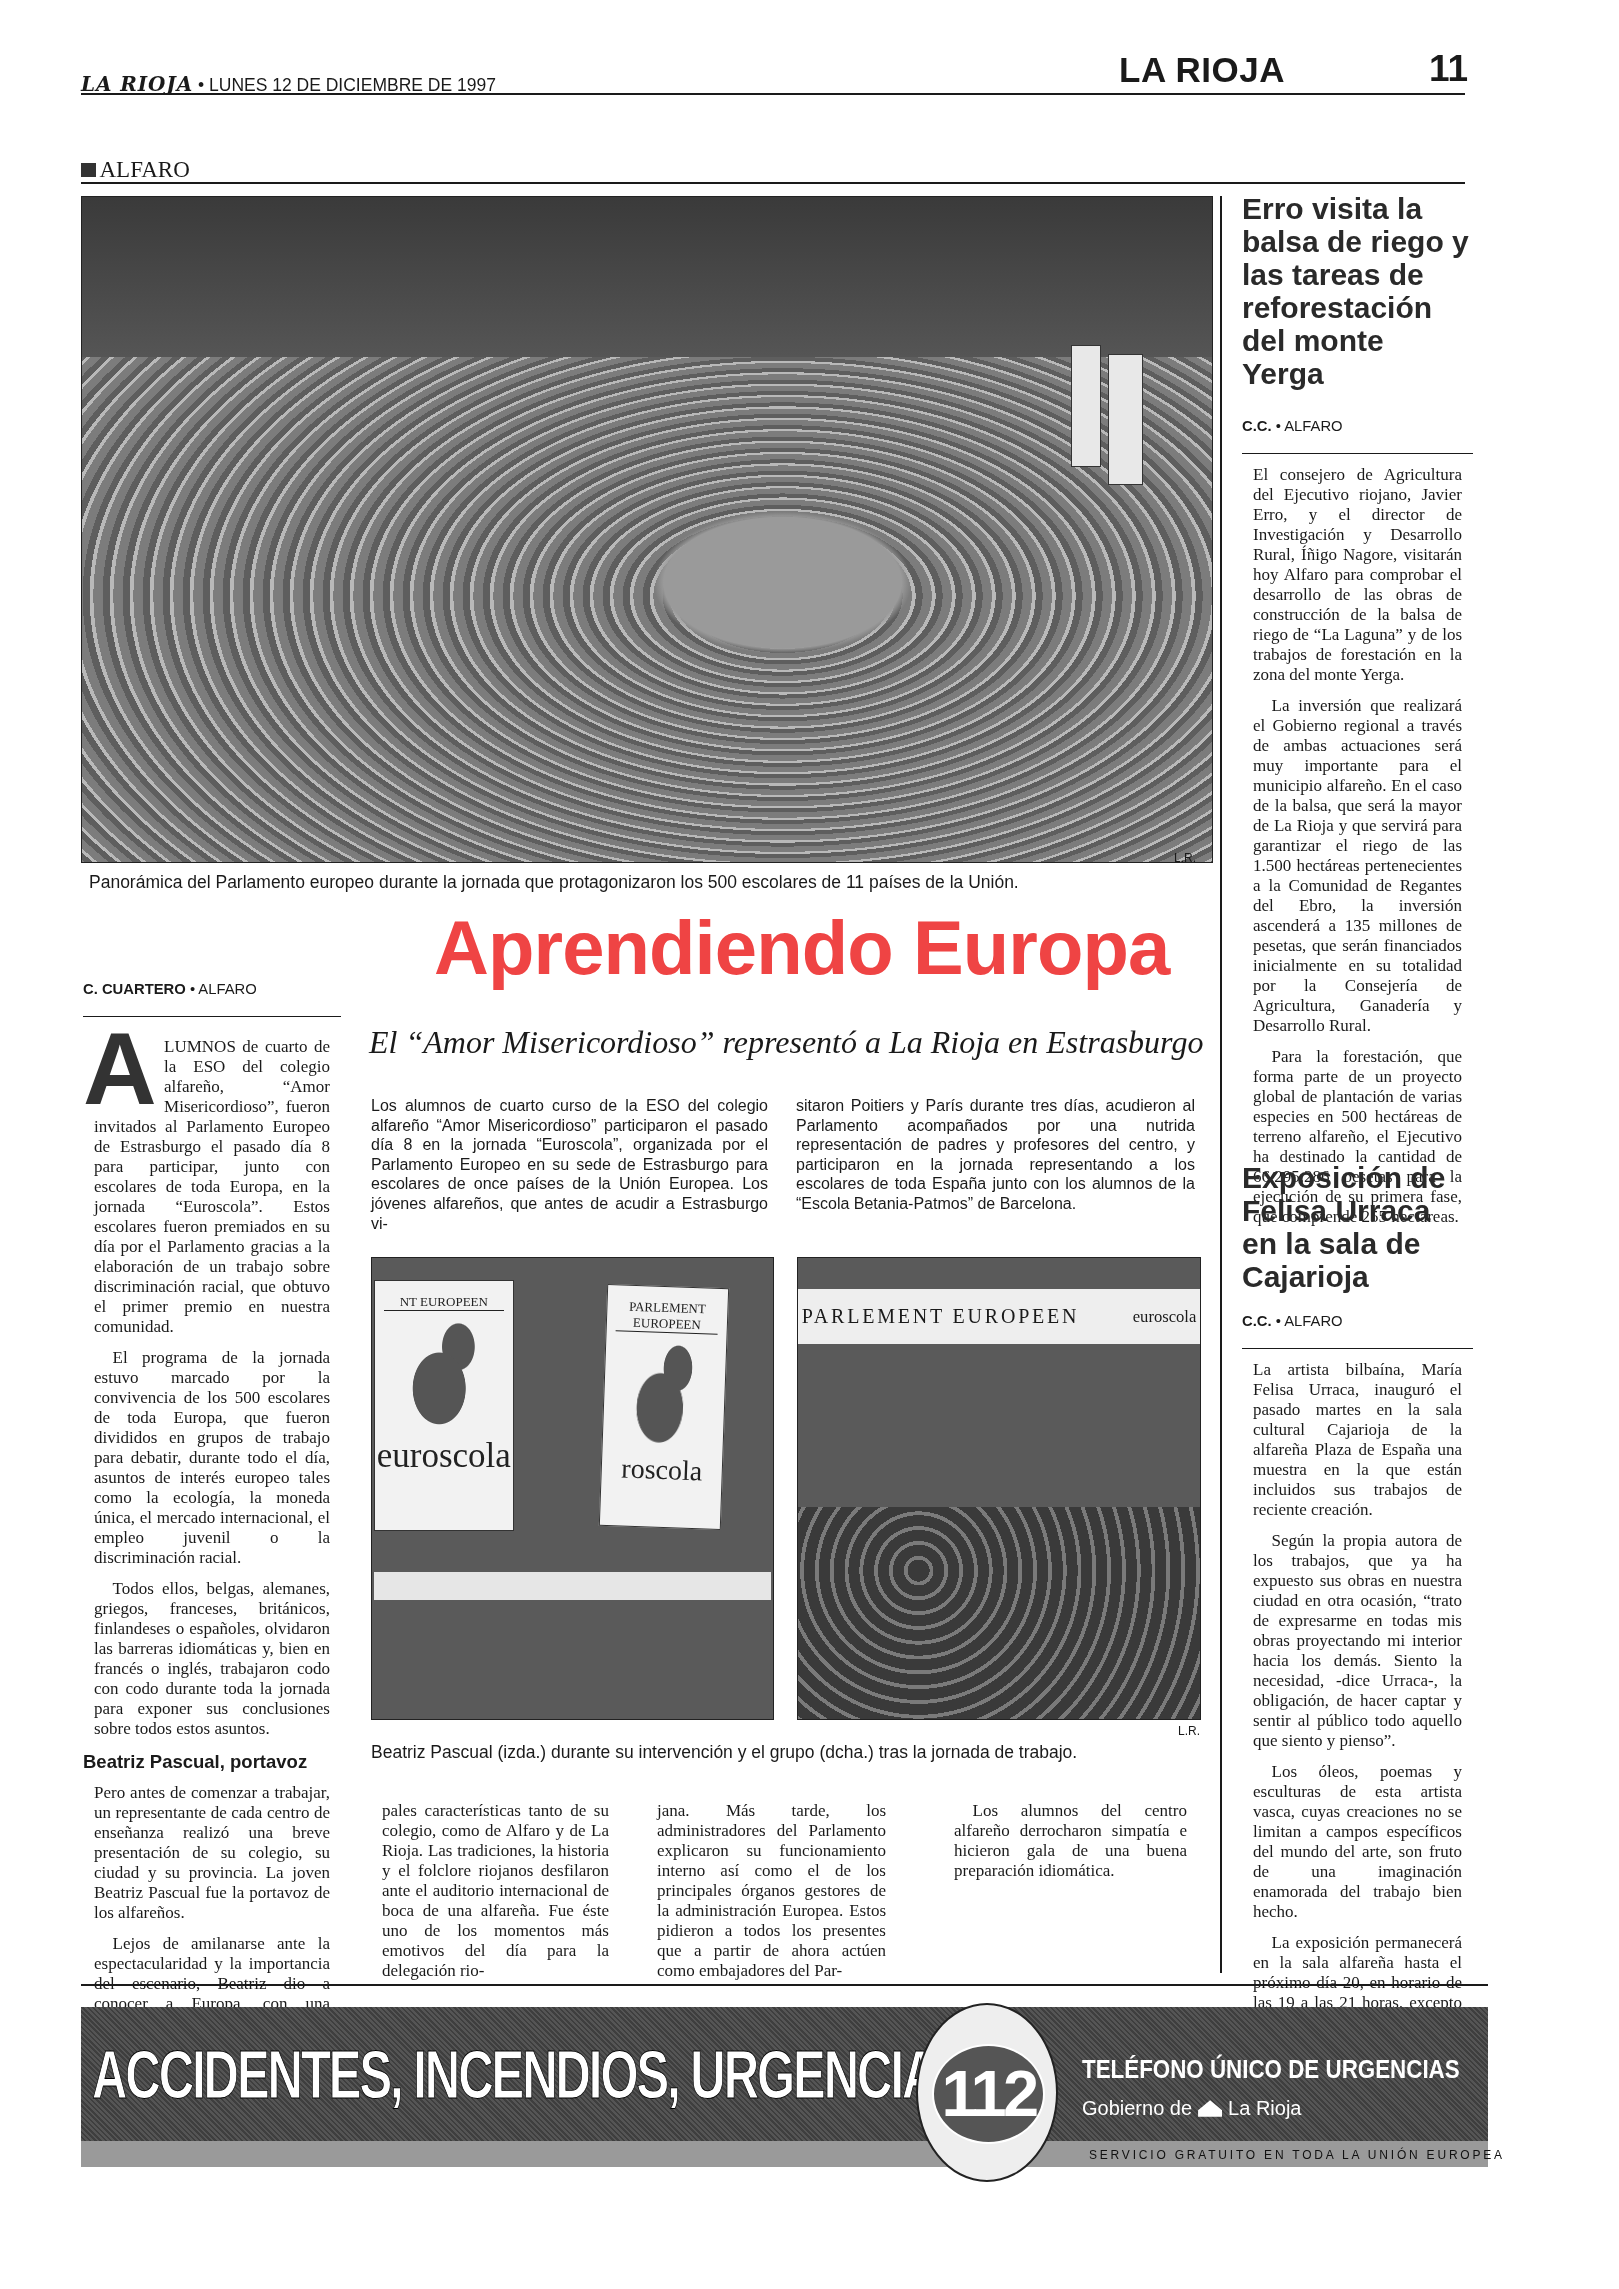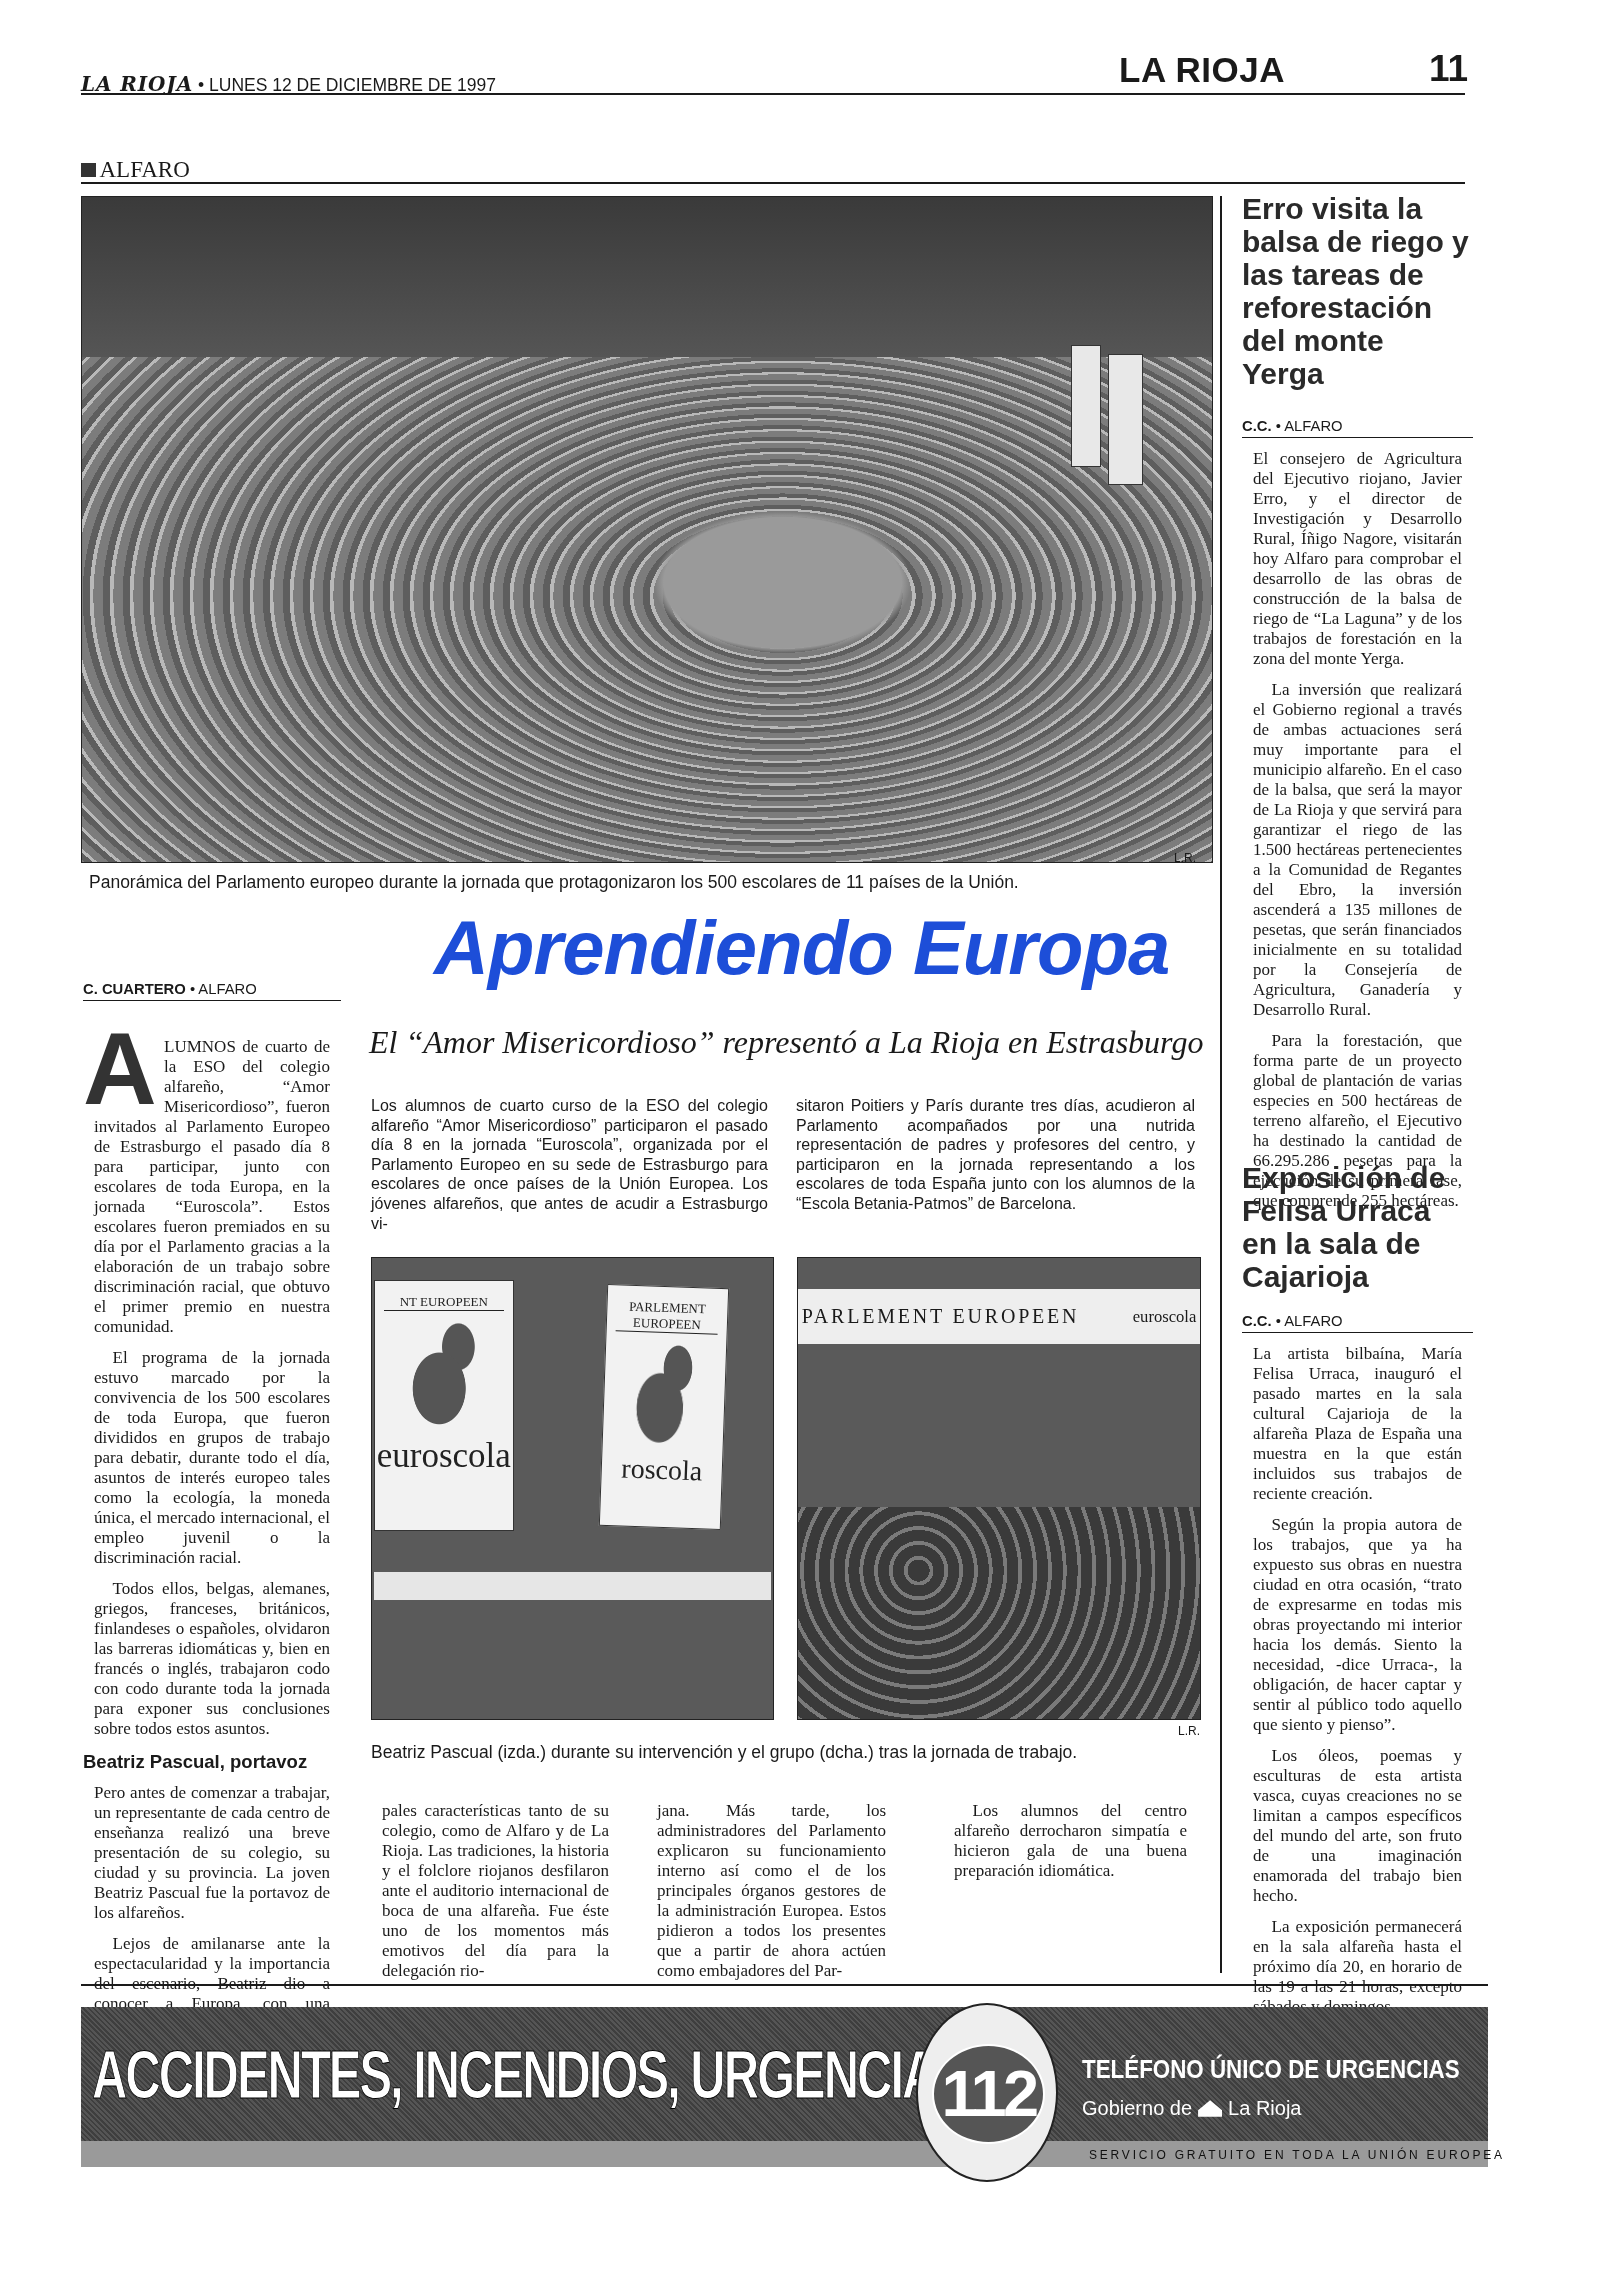--- a/index.html
+++ b/index.html
@@ -24,28 +24,28 @@
       repeating-radial-gradient(ellipse at 62% 60%, #7c7c7c 0 9.2px, #b9b9b9 9.2px 13px, #5e5e5e 13px 20px),
       #707070; border:0.9px solid #222; overflow:hidden; }
   .photo-main .ceiling { position:absolute; left:0; top:0; width:100%; height:24%; background:linear-gradient(#3a3a3a,#555); }
   .photo-main .banner { position:absolute; background:#e8e8e8; border:0.9px solid #333; }
   .credit { font-family:"Liberation Sans", sans-serif; font-size:12px; }
   .caption { font-family:"Liberation Sans", sans-serif; font-size:17.5px; }
 
   
   .vrule { width:1.8px; background:#1a1a1a; }
   .rc-head { font-family:"Liberation Sans", sans-serif; font-weight:bold; font-size:30px; line-height:33px; color:#2a2a2a; }
-  .byline { font-family:"Liberation Sans", sans-serif; font-size:14.8px; border-bottom:1.8px solid #1a1a1a; padding-bottom:3px; }
+  .byline { font-family:"Liberation Sans", sans-serif; font-size:14.8px; border-bottom:1.8px solid #1a1a1a; padding-bottom:19px; }
   .byline b { font-weight:bold; }
   .body-text { font-size:17px; line-height:20px; text-align:justify; hyphens:manual; }
   .body-text p { margin:11px; text-indent:18.5px; }
   .body-text p.noind { text-indent:0; }
 
   
-  .headline { left:434px; top:904px; font-family:"Liberation Sans", sans-serif; font-weight:bold; font-style:italic; font-size:76px; letter-spacing:-0.9px; color:#1d4ed8; white-space:nowrap; }
+  .headline { left:434px; top:904px; font-family:"Liberation Sans", sans-serif; font-weight:bold; font-size:76px; letter-spacing:-0.9px; color:#ef4444; white-space:nowrap; }
   .subhead { left:369px; top:1024px; font-family:"Liberation Serif", serif; font-style:italic; font-size:32px; white-space:nowrap; }
   .lead { font-family:"Liberation Sans", sans-serif; font-size:16px; line-height:19.6px; text-align:justify; }
 
   .dropcap { float:left; font-family:"Liberation Sans", sans-serif; font-weight:bold; font-size:102px; line-height:78px; margin:3.7px 7.4px 0 0; color:#333; }
   .subhd { font-family:"Liberation Sans", sans-serif; font-weight:bold; font-size:18.5px; margin:13px 0 1.8px; }
 
   .photo-sm { border:0.9px solid #222; overflow:hidden; background:#5a5a5a; }
   .poster { position:absolute; background:#f2f2f2; border:0.9px solid #333; text-align:center; font-family:"Liberation Serif", serif; color:#222; }
   .poster .ptitle { font-size:13px; border-bottom:0.9px solid #222; margin:13px 9.2px 5.5px; }
   .poster .map { width:70%; height:48%; margin:0 auto; background:radial-gradient(ellipse at 45% 60%, #555 0 35%, transparent 36%), radial-gradient(ellipse at 65% 25%, #555 0 18%, transparent 19%); }

